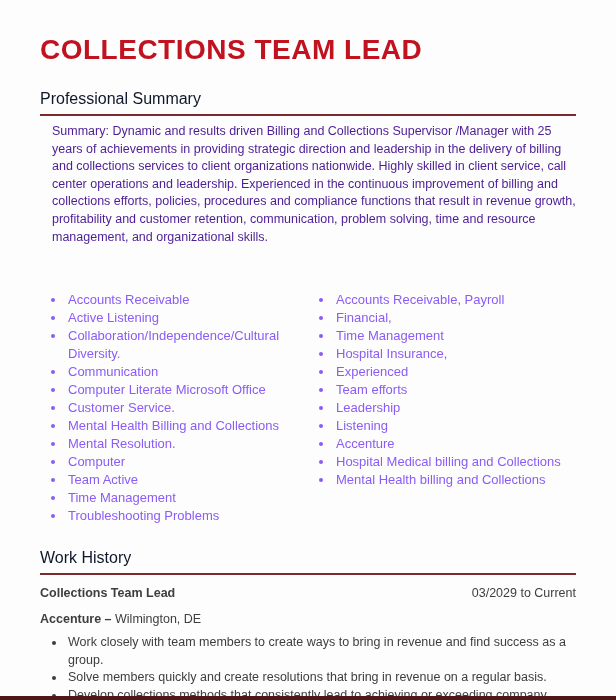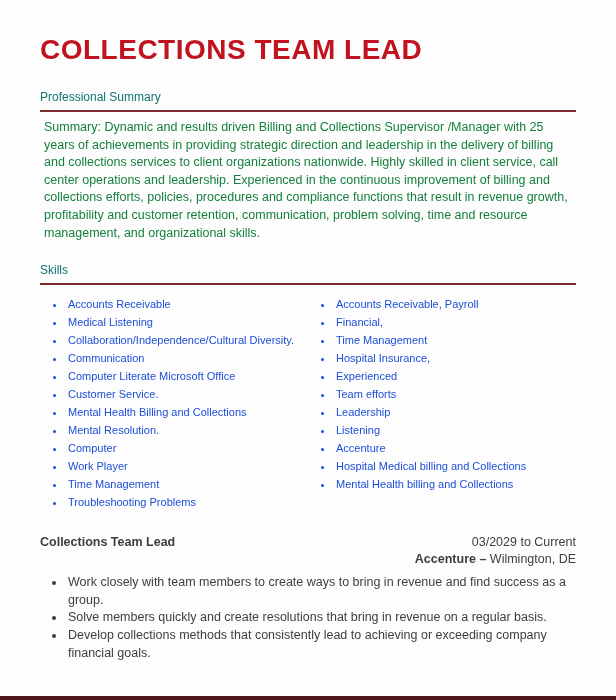--- a/index.html
+++ b/index.html
@@ -23,65 +23,64 @@
     font-size: 28px;
     font-weight: bold;
     letter-spacing: 0.5px;
     color: #c1121f;
   }
   .section {
     margin: 0;
   }
   .section-heading {
     margin: 0;
-    font-size: 12px;
+    font-size: 16px;
     font-weight: normal;
-    color: #0f766e;
+    color: #0f172a;
     padding-bottom: 6px;
     border-bottom: 2px solid #7b2a2e;
   }
   .summary-text {
-    margin: 7px 0 21px 4px;
+    margin: 7px 0 21px 12px;
     font-size: 12.5px;
     line-height: 17.6px;
-    color: #15803d;
+    color: #4c1d95;
   }
   .skills-columns {
     display: flex;
     margin: 4px 0 24px 0;
   }
   .skill-list {
     width: 50%;
-    margin: 6px 0 0 0;
+    margin: 24px 0 0 0;
     padding-left: 26px;
     list-style: disc;
-    font-size: 11px;
+    font-size: 13px;
     line-height: 18px;
-    color: #1d4ed8;
+    color: #8b5cf6;
   }
   .skill-list li {
     padding-left: 2px;
   }
   .job-header {
     display: flex;
     justify-content: space-between;
     align-items: baseline;
     margin-top: 11px;
     font-size: 12.5px;
   }
   .job-title {
     font-weight: bold;
   }
   .job-dates {
     font-weight: normal;
   }
   .company-line {
-    margin-top: 3px;
+    margin-top: 12px;
     font-size: 12.5px;
-    text-align: right;
   }
   .company-name {
     font-weight: bold;
   }
   .job-bullets {
     margin: 8px 0 0 0;
     padding-left: 26px;
     list-style: disc;
     font-size: 12.5px;
     line-height: 17.6px;
@@ -105,53 +104,53 @@
 <div class="page">
 
   <h1 class="resume-title">COLLECTIONS TEAM LEAD</h1>
 
   <div class="section">
     <h2 class="section-heading">Professional Summary</h2>
     <p class="summary-text">Summary: Dynamic and results driven Billing and Collections Supervisor /Manager with 25 years of achievements in providing strategic direction and leadership in the delivery of billing and collections services to client organizations nationwide. Highly skilled in client service, call center operations and leadership. Experienced in the continuous improvement of billing and collections efforts, policies, procedures and compliance functions that result in revenue growth, profitability and customer retention, communication, problem solving, time and resource management, and organizational skills.</p>
   </div>
 
   <div class="section">
-    <h2 class="section-heading">Skills</h2>
     <div class="skills-columns">
       <ul class="skill-list">
         <li>Accounts Receivable</li>
-        <li>Medical Listening</li>
+        <li>Active Listening</li>
         <li>Collaboration/Independence/Cultural Diversity.</li>
         <li>Communication</li>
         <li>Computer Literate Microsoft Office</li>
         <li>Customer Service.</li>
         <li>Mental Health Billing and Collections</li>
         <li>Mental Resolution.</li>
         <li>Computer</li>
-        <li>Work Player</li>
+        <li>Team Active</li>
         <li>Time Management</li>
         <li>Troubleshooting Problems</li>
       </ul>
       <ul class="skill-list">
         <li>Accounts Receivable, Payroll</li>
         <li>Financial,</li>
         <li>Time Management</li>
         <li>Hospital Insurance,</li>
         <li>Experienced</li>
         <li>Team efforts</li>
         <li>Leadership</li>
         <li>Listening</li>
         <li>Accenture</li>
         <li>Hospital Medical billing and Collections</li>
         <li>Mental Health billing and Collections</li>
       </ul>
     </div>
   </div>
 
   <div class="section">
+    <h2 class="section-heading">Work History</h2>
 
     <div>
       <div class="job-header">
         <span class="job-title">Collections Team Lead</span>
         <span class="job-dates">03/2029 to Current</span>
       </div>
       <div class="company-line">
         <span class="company-name">Accenture –</span>
         <span class="company-location">Wilmington, DE</span>
       </div>

